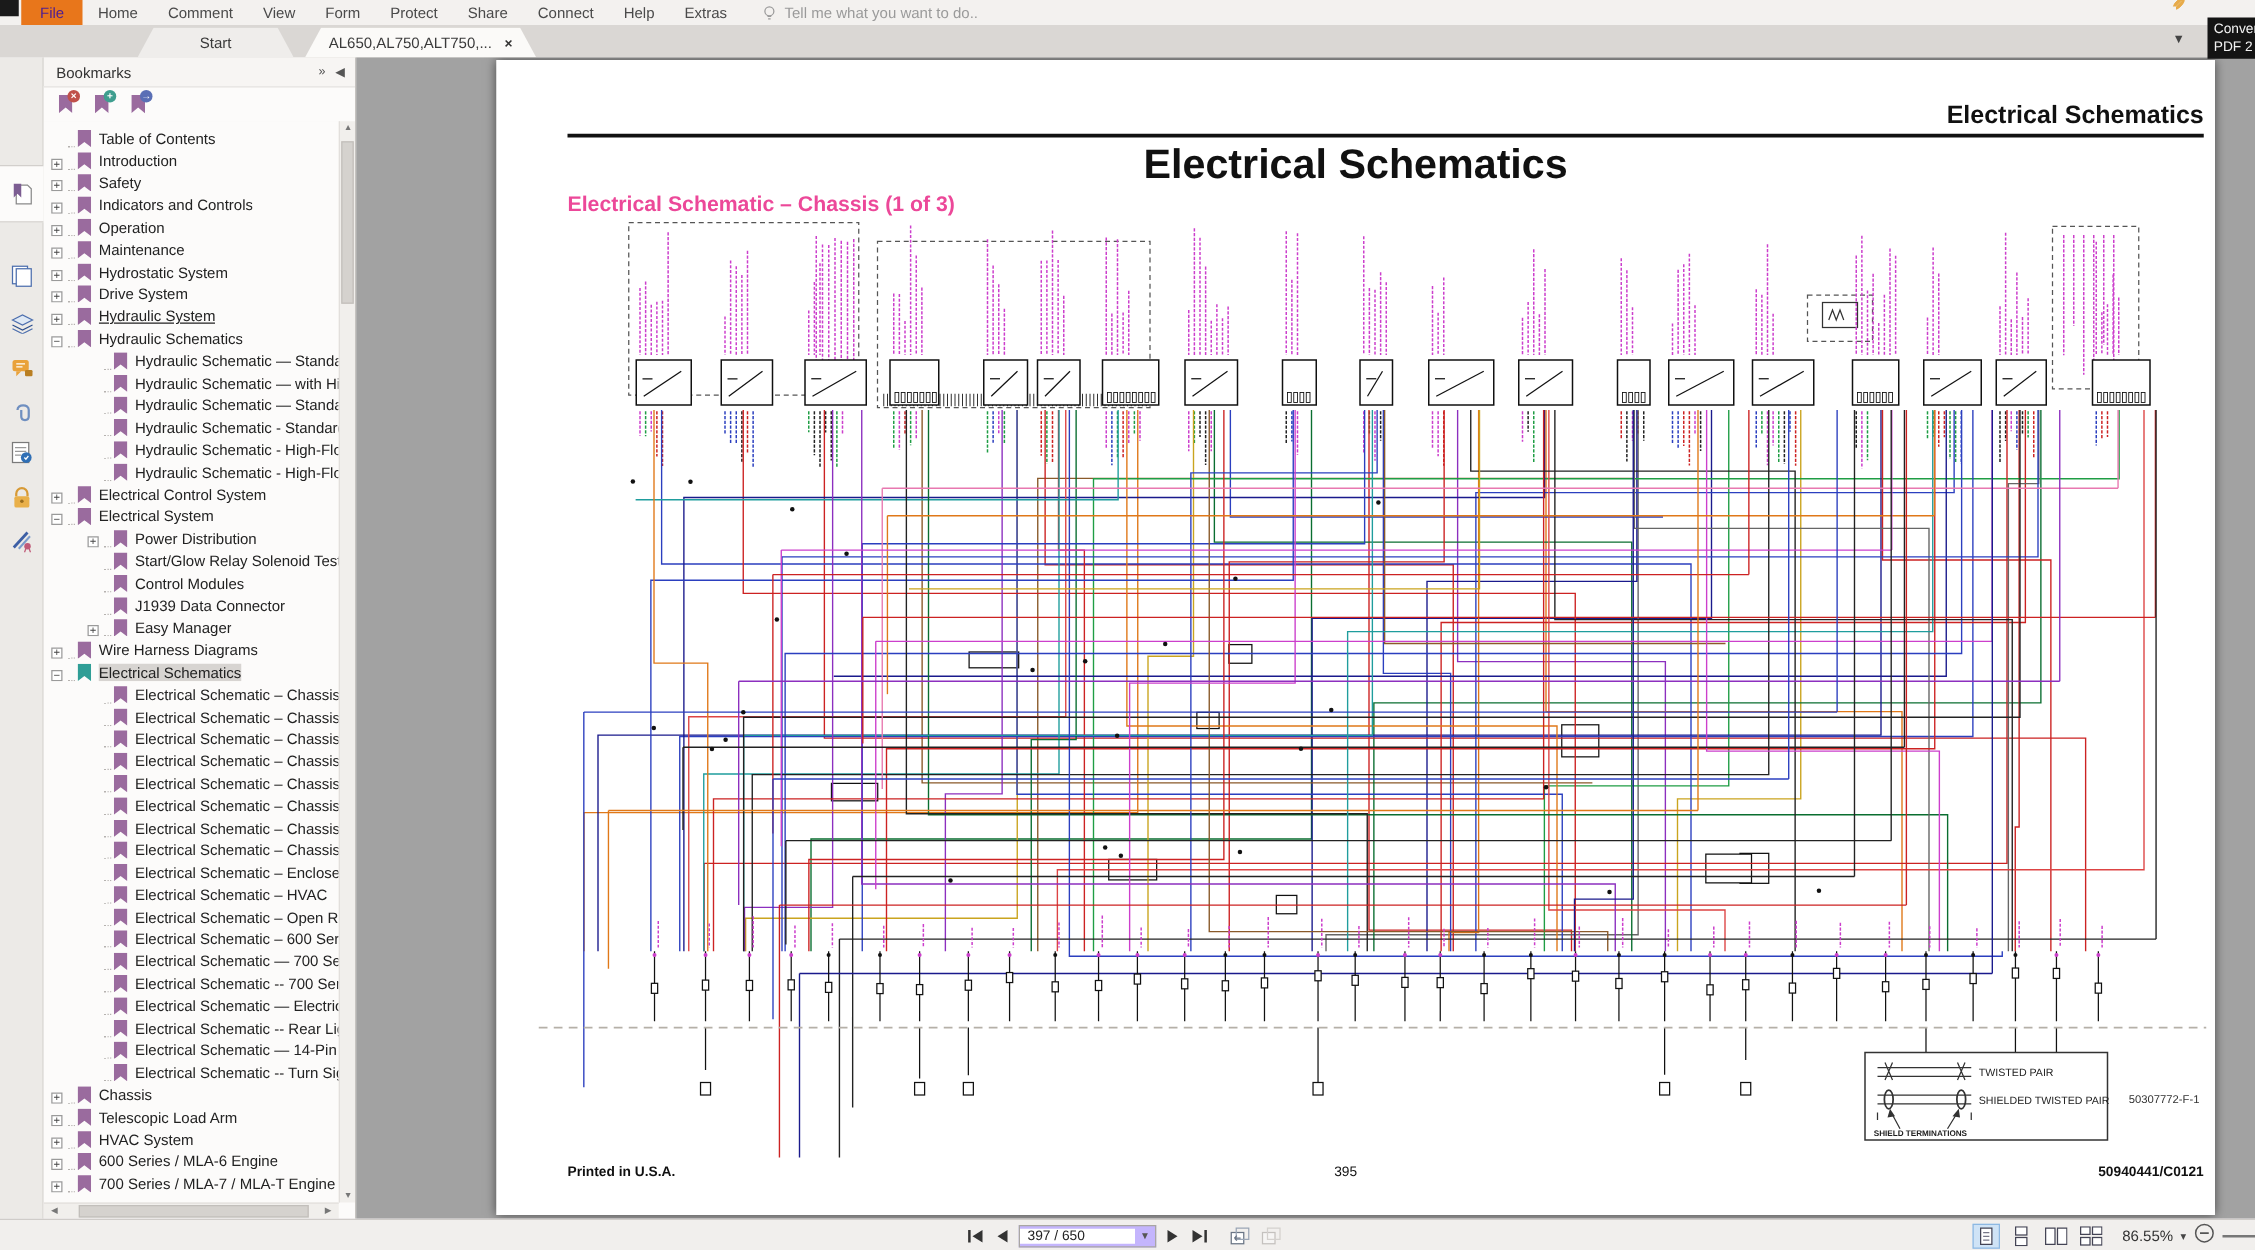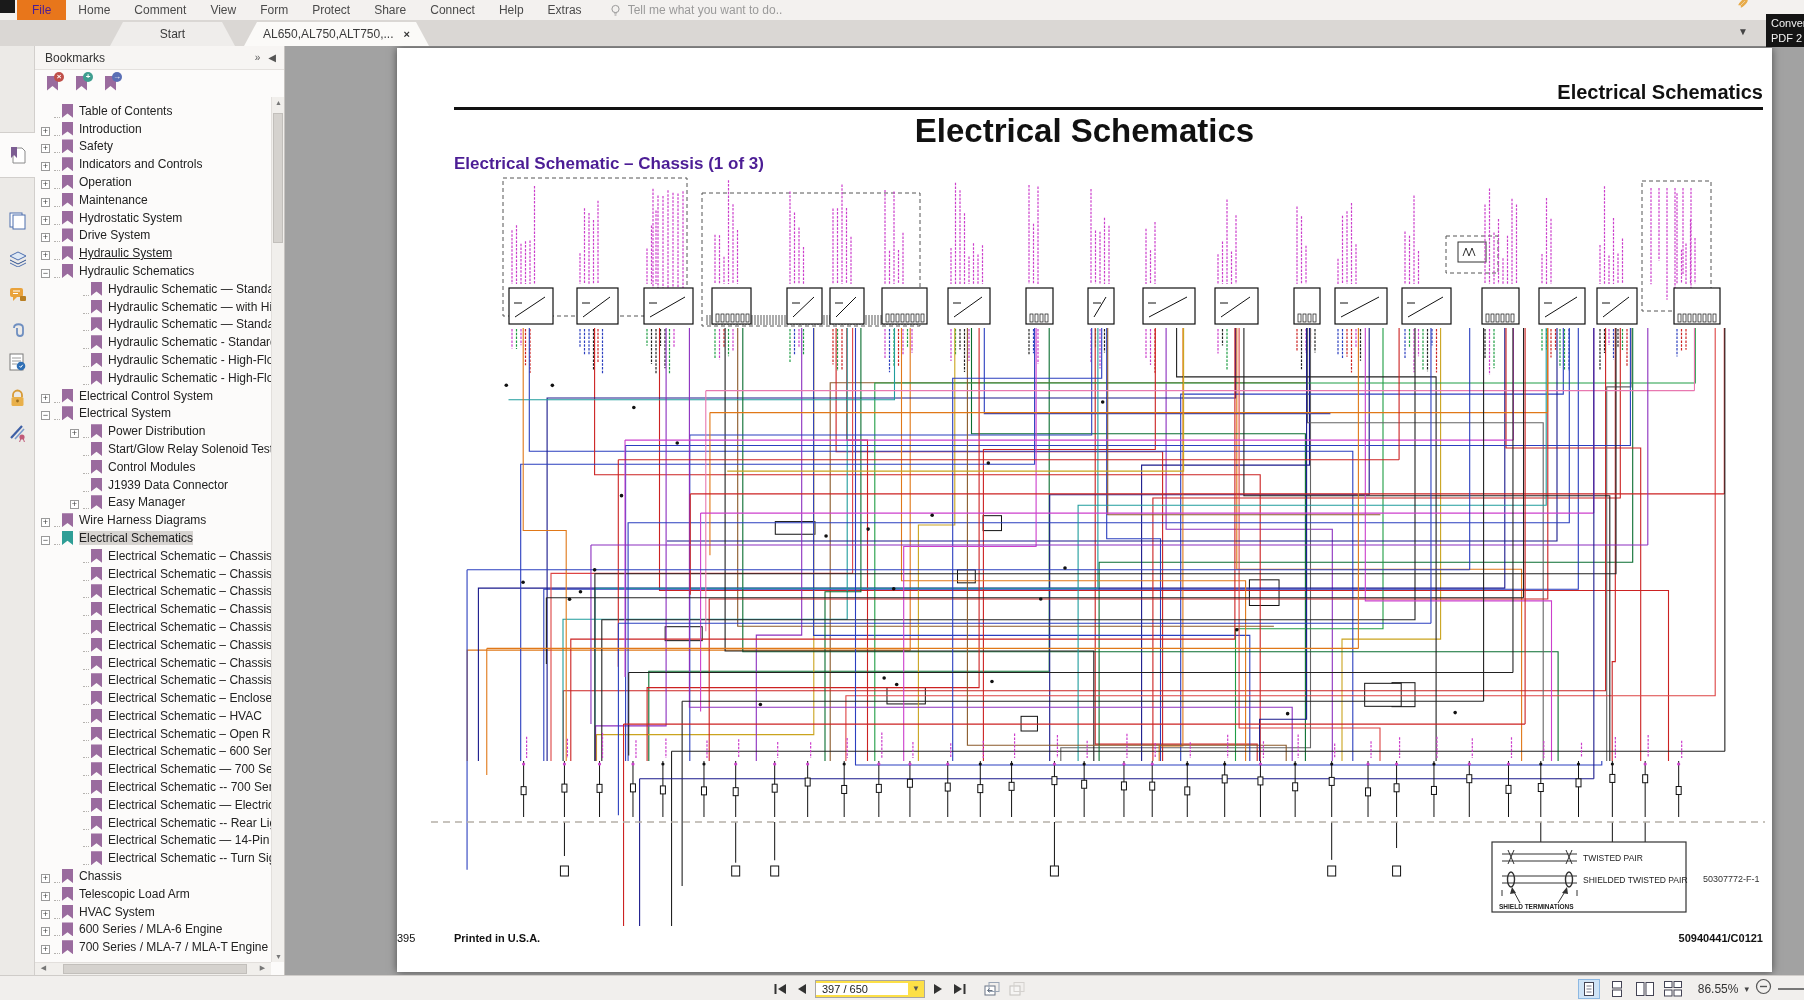--- a/index.html
+++ b/index.html
@@ -58,31 +58,31 @@
   .hscroll { position:absolute; left:0; bottom:0; right:13px; height:13px; background:#f1efec; border-top:1px solid #e2dfdc; font-size:7px; color:#777; }
   .hscroll .thumb { position:absolute; left:28px; right:24px; top:1px; height:10px; background:#d5d2ce; border:1px solid #c2bfbb; }
   .harrow { position:absolute; top:1px; width:13px; text-align:center; }
 
   
   .docarea { flex:1; background:#a2a2a2; position:relative; overflow:hidden; }
   .page { position:absolute; left:112px; top:2px; width:1375px; height:924px; background:#fff; box-shadow:0 0 8px rgba(0,0,0,.55); }
   .pg-header { position:absolute; top:33px; right:9px; font-size:20px; font-weight:bold; color:#111; }
   .pg-rule { position:absolute; top:59px; left:57px; right:9px; height:2.5px; background:#111; }
   .pg-title { position:absolute; top:64px; left:0; right:0; text-align:center; font-size:33px; font-weight:bold; color:#111; }
-  .pg-sub { position:absolute; top:106px; left:57px; font-size:17px; font-weight:bold; color:#4c1d95; }
+  .pg-sub { position:absolute; top:106px; left:57px; font-size:17px; font-weight:bold; color:#ec4899; }
   .pg-svg { position:absolute; top:128px; left:28px; }
   .pg-footer-l { position:absolute; top:884px; left:57px; font-size:11px; font-weight:bold; color:#111; }
-  .pg-footer-c { position:absolute; top:884px; left:0; right:16px; font-size:11px; color:#111; }
+  .pg-footer-c { position:absolute; top:884px; left:0; right:16px; text-align:center; font-size:11px; color:#111; }
   .pg-footer-r { position:absolute; top:884px; right:9px; font-size:11px; font-weight:bold; color:#111; }
 
   
   .statusbar { position:absolute; bottom:0; left:0; right:0; height:25px; background:#f1efed; border-top:1px solid #cfccc9; }
   .nav { position:absolute; left:772px; top:0; height:25px; display:flex; align-items:center; gap:7px; }
   .navbtn { display:flex; align-items:center; }
-  .pagefield { width:110px; height:18px; border:1px solid #a9a6a3; background:#fde047; display:flex; align-items:center; }
+  .pagefield { width:110px; height:18px; border:1px solid #a9a6a3; background:#c4b5fd; display:flex; align-items:center; }
   .pagefield input { border:none; outline:none; flex:1; font-size:11px; padding-left:6px; color:#222; font-family:"Liberation Sans",sans-serif; width:84px;}
   .pagefield .dd { font-size:8px; color:#555; padding:0 4px; }
   .sb-right { position:absolute; right:0; top:0; height:25px; display:flex; align-items:center; gap:6px; }
   .lay { width:22px; height:20px; display:flex; align-items:center; justify-content:center; border:1px solid transparent; }
   .lay.sel { background:#cfe3f6; border-color:#8db8e2; }
   .zoomtxt { font-size:12px; color:#333; margin-left:8px; }
   .zcaret { font-size:9px; color:#444; }
   .ztrack { width:26px; height:2px; background:#777; }
 </style>
 </head>

